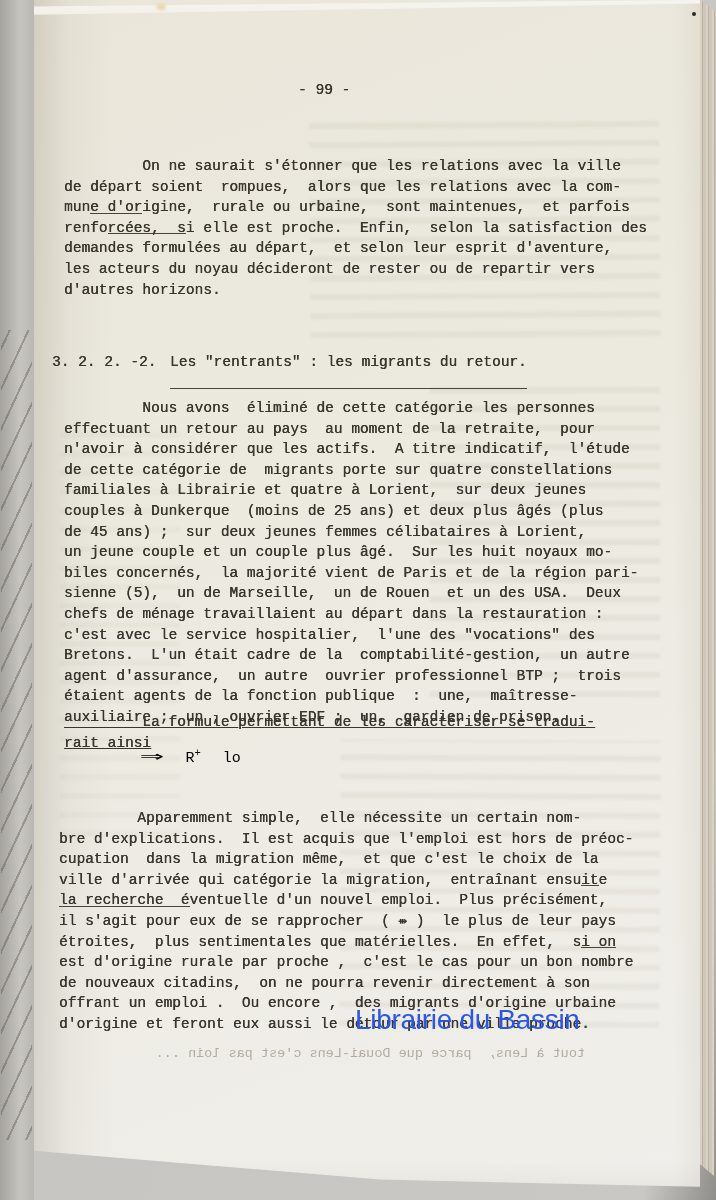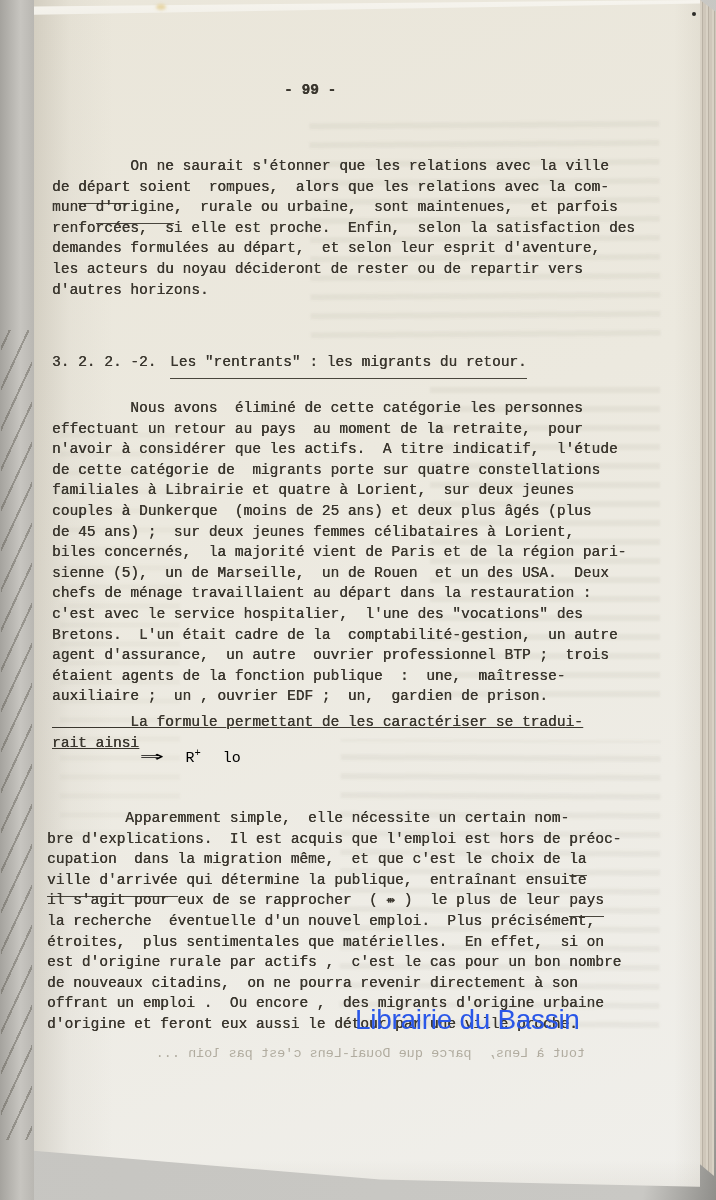--- a/index.html
+++ b/index.html
@@ -33,22 +33,22 @@
   
   .bleed{position:absolute;z-index:2;filter:blur(1.2px);
     background:repeating-linear-gradient(0deg,transparent 0 13px,rgba(128,118,98,.075) 13px 19px);}
   .b1{left:310px;top:120px;width:350px;height:230px;transform:rotate(-.4deg);}
   .b2{left:430px;top:380px;width:230px;height:330px;}
   .b3{left:60px;top:430px;width:120px;height:420px;opacity:.6;}
   .b4{left:340px;top:740px;width:320px;height:300px;transform:rotate(.3deg);}
   
   .txt{position:absolute;z-index:4;color:#3a362e;font-size:14.5px;line-height:20.6px;
     text-shadow:.3px 0 0 currentColor;}
-  .ln{white-space:pre;}
-  .u{border-bottom:1.4px solid rgba(58,54,46,.92);padding-bottom:8px;}
+  .ln{white-space:pre;margin-left:12px;}
+  .u{border-bottom:1.4px solid rgba(58,54,46,.92);padding-bottom:18px;}
   sup{font-size:10.5px;line-height:0;}
   .heading-number{position:absolute;left:52px;top:352px;}
   .heading-title{position:absolute;left:170px;top:352px;}
   .formula{position:absolute;left:140px;top:744px;z-index:4;color:#000000;font-size:15px;}
   .arrow{display:inline-block;font-size:19px;transform:scaleX(2.1);transform-origin:left center;
     letter-spacing:0;margin-right:34px;}
   .fr{margin-right:22px;}
   .mirror-line{position:absolute;left:105px;top:1046px;width:480px;z-index:3;
     transform:scaleX(-1);color:rgba(125,118,100,.55);font-size:13.5px;filter:blur(.4px);
     white-space:pre;}
@@ -66,21 +66,21 @@
   <div class="top-sliver"></div>
 </div>
 <div class="page-stack"></div>
 <div class="ink-dot"></div>
 <div class="stain"></div>
 <div class="bleed b1"></div>
 <div class="bleed b2"></div>
 <div class="bleed b3"></div>
 <div class="bleed b4"></div>
 
-<div class="txt" style="left:284px;top:80px;font-weight:bold;">- 99 -</div>
+<div class="txt" style="left:298px;top:80px;">- 99 -</div>
 
 <div class="txt" style="left:52px;top:156px;">
     <div class="ln"><span>         On ne saurait s'étonner que les relations avec la ville</span></div>
     <div class="ln"><span>de </span><span class="u">départ</span><span> soient  rompues,  alors que les relations avec la com-</span></div>
     <div class="ln"><span>mune </span><span class="u">d'origine</span><span>,  rurale ou urbaine,  sont maintenues,  et parfois</span></div>
     <div class="ln"><span>renforcées,  si elle est proche.  Enfin,  selon la satisfaction des</span></div>
     <div class="ln"><span>demandes formulées au départ,  et selon leur esprit d'aventure,</span></div>
     <div class="ln"><span>les acteurs du noyau décideront de rester ou de repartir vers</span></div>
     <div class="ln"><span>d'autres horizons.</span></div>
   </div>
@@ -91,20 +91,21 @@
 </div>
 
 <div class="txt" style="left:52px;top:398px;">
     <div class="ln"><span>         Nous avons  éliminé de cette catégorie les personnes</span></div>
     <div class="ln"><span>effectuant un retour au pays  au moment de la retraite,  pour</span></div>
     <div class="ln"><span>n'avoir à considérer que les actifs.  A titre indicatif,  l'étude</span></div>
     <div class="ln"><span>de cette catégorie de  migrants porte sur quatre constellations</span></div>
     <div class="ln"><span>familiales à Librairie et quatre à Lorient,  sur deux jeunes</span></div>
     <div class="ln"><span>couples à Dunkerque  (moins de 25 ans) et deux plus âgés (plus</span></div>
     <div class="ln"><span>de 45 ans) ;  sur deux jeunes femmes célibataires à Lorient,</span></div>
+    <div class="ln"><span>un jeune couple et un couple plus âgé.  Sur les huit noyaux mo-</span></div>
     <div class="ln"><span>biles concernés,  la majorité vient de Paris et de la région pari-</span></div>
     <div class="ln"><span>sienne (5),  un de Marseille,  un de Rouen  et un des USA.  Deux</span></div>
     <div class="ln"><span>chefs de ménage travaillaient au départ dans la restauration :</span></div>
     <div class="ln"><span>c'est avec le service hospitalier,  l'une des "vocations" des</span></div>
     <div class="ln"><span>Bretons.  L'un était cadre de la  comptabilité-gestion,  un autre</span></div>
     <div class="ln"><span>agent d'assurance,  un autre  ouvrier professionnel BTP ;  trois</span></div>
     <div class="ln"><span>étaient agents de la fonction publique  :  une,  maîtresse-</span></div>
     <div class="ln"><span>auxiliaire ;  un , ouvrier EDF ;  un,  gardien de prison.</span></div>
   </div>
 
@@ -114,25 +115,25 @@
   </div>
 
 <div class="formula">
   <span class="arrow">⇒</span><span class="fr"><span>R</span><sup>+</sup></span><span>lo</span>
 </div>
 
 <div class="txt" style="left:47px;top:808px;">
     <div class="ln"><span>         Appa­remment simple,  elle nécessite un certain nom-</span></div>
     <div class="ln"><span>bre d'explications.  Il est acquis que l'emploi est hors de préoc-</span></div>
     <div class="ln"><span>cupation  dans la migration même,  et que c'est le choix de </span><span class="u">la</span></div>
-    <div class="ln"><span class="u">ville d'arrivée</span><span> qui détermine la publique,  entraînant ensuite</span></div>
+    <div class="ln"><span class="u">ville d'arrivée</span><span> qui catégorie la migration,  entraînant ensuite</span></div>
+    <div class="ln"><span>la recherche  éventuelle d'un nouvel emploi.  Plus précisément,</span></div>
     <div class="ln"><span>il s'agit pour eux de se rapprocher  ( ⇻ )  le plus de leur </span><span class="u">pays</span></div>
-    <div class="ln"><span>la recherche  éventuelle d'un nouvel emploi.  Plus précisément,</span></div>
     <div class="ln"><span>étroites,  plus sentimentales que matérielles.  En effet,  si on</span></div>
-    <div class="ln"><span>est d'origine rurale par actifs ,  c'est le cas pour un bon nombre</span></div>
+    <div class="ln"><span>est d'origine rurale par proche ,  c'est le cas pour un bon nombre</span></div>
     <div class="ln"><span>de nouveaux citadins,  on ne pourra revenir directement à son</span></div>
     <div class="ln"><span>offrant un emploi .  Ou encore ,  des migrants d'origine urbaine</span></div>
     <div class="ln"><span>d'origine et feront eux aussi le détour par une ville proche.</span></div>
   </div>
 
 <div class="mirror-line">tout à Lens,  parce que Douai-Lens c'est pas loin ...</div>
 
 <div class="watermark" style="color: rgb(42, 87, 232);">Librairie du Bassin</div>
 
 </body></html>

